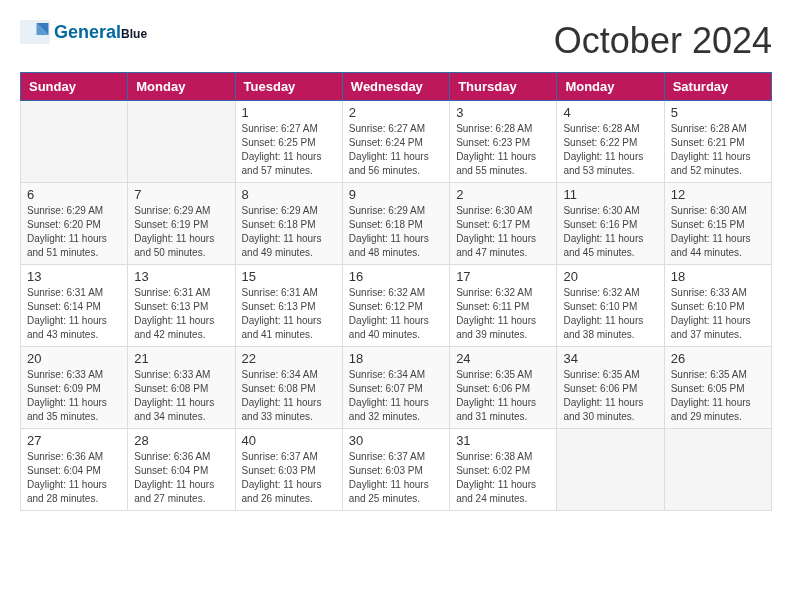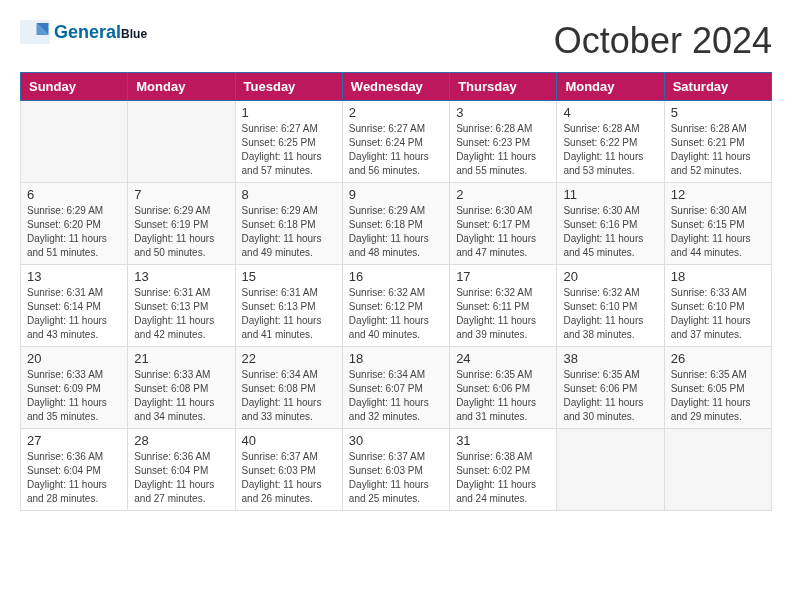--- a/index.html
+++ b/index.html
@@ -267,21 +267,21 @@
 Sunset: 6:07 PM
 Daylight: 11 hours and 32 minutes.</div>
         </td>
         <td>
           <div class="day-number">24</div>
           <div class="day-info" style="white-space: pre-line;">Sunrise: 6:35 AM
 Sunset: 6:06 PM
 Daylight: 11 hours and 31 minutes.</div>
         </td>
         <td>
-          <div class="day-number">38</div>
+          <div class="day-number">34</div>
           <div class="day-info" style="white-space: pre-line;">Sunrise: 6:35 AM
 Sunset: 6:06 PM
 Daylight: 11 hours and 30 minutes.</div>
         </td>
         <td>
           <div class="day-number">26</div>
           <div class="day-info" style="white-space: pre-line;">Sunrise: 6:35 AM
 Sunset: 6:05 PM
 Daylight: 11 hours and 29 minutes.</div>
         </td>

